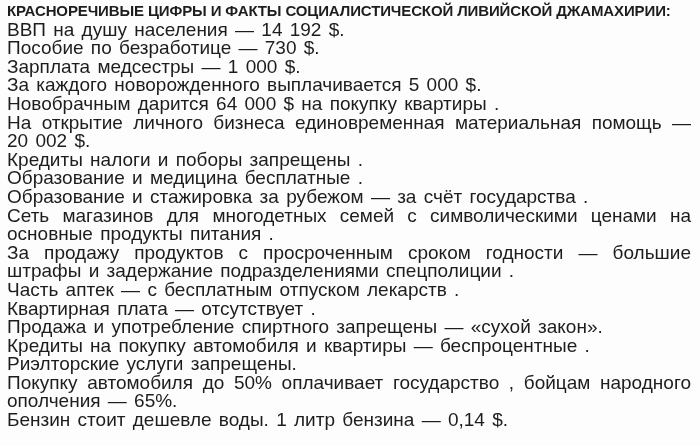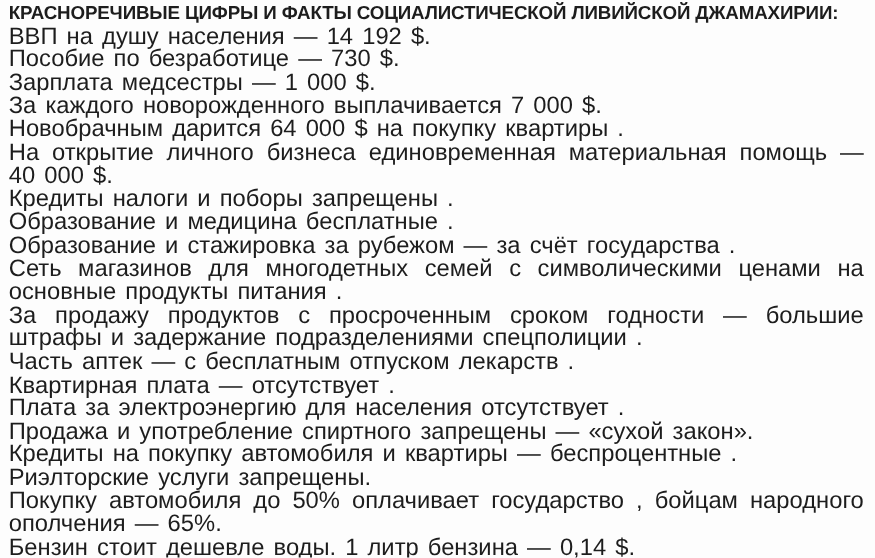--- a/index.html
+++ b/index.html
@@ -38,30 +38,29 @@
 </style>
 </head>
 <body style="background: rgb(253, 253, 253);">
 
 <div class="doc" style="color: rgb(29, 29, 29);">
   <h1 class="title">КРАСНОРЕЧИВЫЕ ЦИФРЫ И ФАКТЫ СОЦИАЛИСТИЧЕСКОЙ ЛИВИЙСКОЙ ДЖАМАХИРИИ:</h1>
   <div class="lines">
       <p class="line">ВВП на душу населения — 14 192 $.</p>
       <p class="line">Пособие по безработице — 730 $.</p>
       <p class="line">Зарплата медсестры — 1 000 $.</p>
-      <p class="line">За каждого новорожденного выплачивается 7 000 $.</p>
+      <p class="line">За каждого новорожденного выплачивается 5 000 $.</p>
       <p class="line">Новобрачным дарится 64 000 $ на покупку квартиры .</p>
-      <p class="line">На открытие личного бизнеса единовременная материальная помощь — 40 000 $.</p>
+      <p class="line">На открытие личного бизнеса единовременная материальная помощь — 20 002 $.</p>
       <p class="line">Кредиты налоги и поборы запрещены .</p>
       <p class="line">Образование и медицина бесплатные .</p>
       <p class="line">Образование и стажировка за рубежом — за счёт государства .</p>
       <p class="line">Сеть магазинов для многодетных семей с символическими ценами на основные продукты питания .</p>
       <p class="line">За продажу продуктов с просроченным сроком годности — большие штрафы и задержание подразделениями спецполиции .</p>
       <p class="line">Часть аптек — с бесплатным отпуском лекарств .</p>
       <p class="line">Квартирная плата — отсутствует .</p>
-      <p class="line">Плата за электроэнергию для населения отсутствует .</p>
       <p class="line">Продажа и употребление спиртного запрещены — «сухой закон».</p>
       <p class="line">Кредиты на покупку автомобиля и квартиры — беспроцентные .</p>
       <p class="line">Риэлторские услуги запрещены.</p>
       <p class="line">Покупку автомобиля до 50% оплачивает государство , бойцам народного ополчения — 65%.</p>
       <p class="line">Бензин стоит дешевле воды. 1 литр бензина — 0,14 $.</p>
     </div>
 </div>
 
 </body></html>

